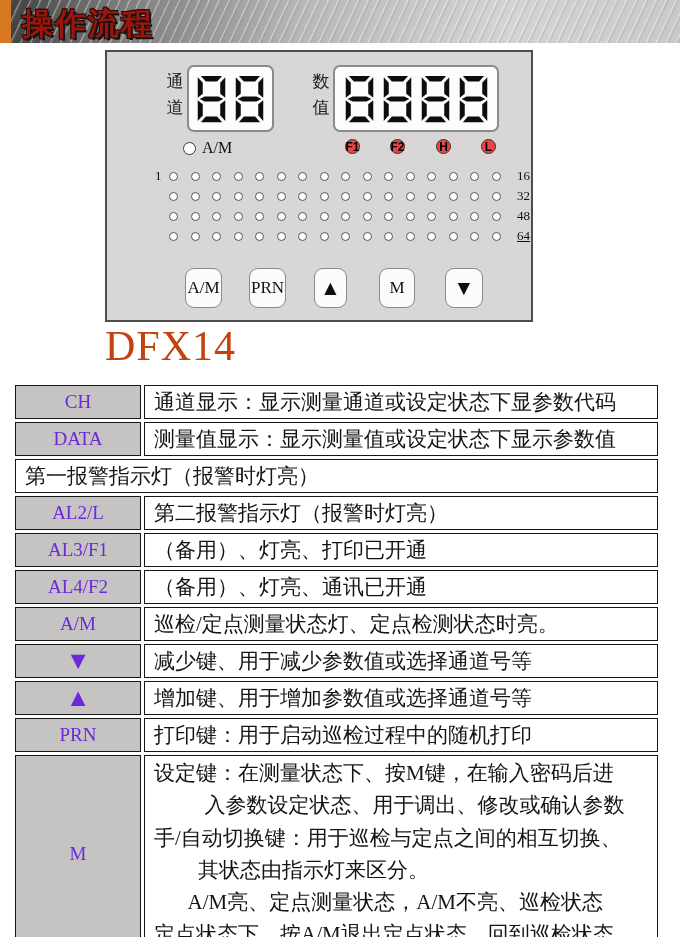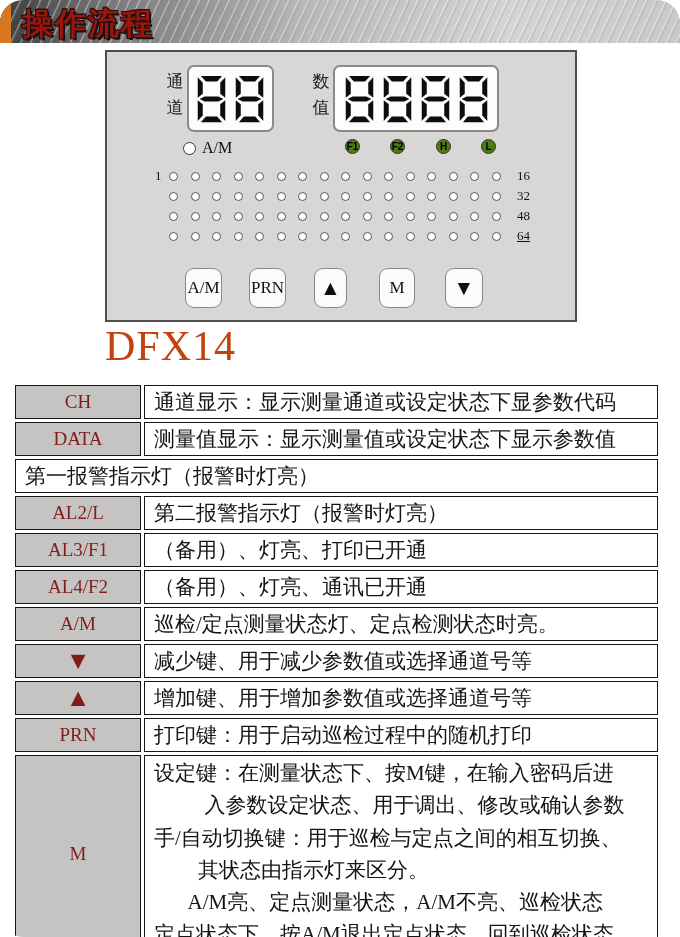--- a/index.html
+++ b/index.html
@@ -1,60 +1,60 @@
 <!DOCTYPE html>
 <html><head>
 <meta charset="utf-8">
 <style>
   html,body{margin:0;padding:0;background:#fff;}
   #stage{position:relative;width:680px;height:937px;background:#ffffff;overflow:hidden;
-         font-family:"Liberation Serif","DejaVu Serif",serif;color:#1a1a1a;border-radius:23px;}
+         font-family:"Liberation Serif","DejaVu Serif",serif;color:#1a1a1a;}
 
   
   .banner{position:absolute;left:0;top:0;width:680px;height:43px;
     background:linear-gradient(90deg,#3c3c3c 0%,#7d7d7d 18%,#b9b9b9 45%,#d4d4d4 75%,#c9c9c9 100%);}
   .banner .texture{position:absolute;inset:0;
     background:repeating-linear-gradient(115deg,rgba(255,255,255,.35) 0 1px,rgba(120,120,120,.15) 2px 3px,rgba(255,255,255,0) 4px 9px);}
   .accent{position:absolute;left:0;top:0;width:11px;height:43px;background:#d8781e;}
   .banner-title{position:absolute;left:22px;top:3px;font-size:31px;font-weight:bold;
     color:#9c150c;letter-spacing:2px;
     text-shadow:2px 2px 0 #141414,-1px -1px 0 #2a0a06,1px -1px 0 #2a0a06,-1px 1px 0 #2a0a06;}
 
   
-  .panel{position:absolute;left:105px;top:50px;width:472px;height:272px;
+  .panel{position:absolute;left:105px;top:50px;width:428px;height:272px;
     background:#d8d7d5;border:2px solid #4e4e4e;box-sizing:border-box;}
   .vlabel{position:absolute;width:20px;font-size:17px;color:#222;line-height:1.55;
     word-break:break-all;text-align:center;}
   .disp{position:absolute;background:#fdfdfd;border:2px solid #8a8a8a;border-radius:7px;
     display:flex;align-items:center;justify-content:center;gap:5px;box-sizing:border-box;}
   .digit{width:33px;height:50px;}
   .digit svg{width:100%;height:100%;display:block;}
   .indicator{position:absolute;display:flex;align-items:center;gap:6px;}
   .lamp{width:13px;height:13px;border-radius:50%;border:1.5px solid #3a3a3a;background:#fff;box-sizing:border-box;}
   .ind-label{font-size:16px;color:#111;}
   .cbadge{position:absolute;width:15px;height:15px;border-radius:50%;border:1.3px solid #333;
-    background:#4d7c0f;display:flex;align-items:center;justify-content:center;
-    font-size:10px;font-weight:bold;color:#000;box-sizing:border-box;
+    background:#ef4444;display:flex;align-items:center;justify-content:center;
+    font-size:12px;font-weight:bold;color:#000;box-sizing:border-box;
     font-family:"Liberation Sans","DejaVu Sans",sans-serif;}
   .led-row{position:absolute;display:flex;gap:12.5px;}
   .led{width:9px;height:9px;border-radius:50%;border:1.2px solid #555;background:#fff;box-sizing:border-box;}
   .led-num{position:absolute;font-size:13px;color:#111;}
   .btn{position:absolute;height:40px;background:#fbfbfb;border:1.6px solid #8a8a8a;
     border-radius:9px;display:flex;align-items:center;justify-content:center;
     font-size:17px;color:#111;box-sizing:border-box;cursor:pointer;}
   .btn.tri{font-size:21px;color:#0d0d0d;}
   .model{position:absolute;left:105px;top:322px;width:428px;text-align:left;
     font-size:42px;color:#c2410c;letter-spacing:1px;}
 
   
   .spec{position:absolute;left:15px;top:385px;width:643px;display:flex;
     flex-direction:column;gap:3px;}
   .srow{display:flex;gap:3px;}
   .kcell{width:126px;min-height:32px;background:#c6c4c2;border:1.6px solid #161616;
-    display:flex;align-items:center;justify-content:center;font-size:19px;color:#7f1d1d;
+    display:flex;align-items:center;justify-content:center;font-size:19px;color:#6d28d9;
     box-sizing:border-box;flex-shrink:0;text-align:right;}
   .kcell.tri{font-size:25px;}
   .dcell{flex:1;background:#fff;border:1.6px solid #161616;box-sizing:border-box;
     font-size:21px;color:#141414;line-height:32px;padding:0 17px 0 9px;
     display:flex;align-items:center;}
   .dcell.multi{display:block;padding-top:1px;padding-bottom:1px;}
   .mline{line-height:32.3px;white-space:nowrap;}
 </style>
 </head>
 <body>

